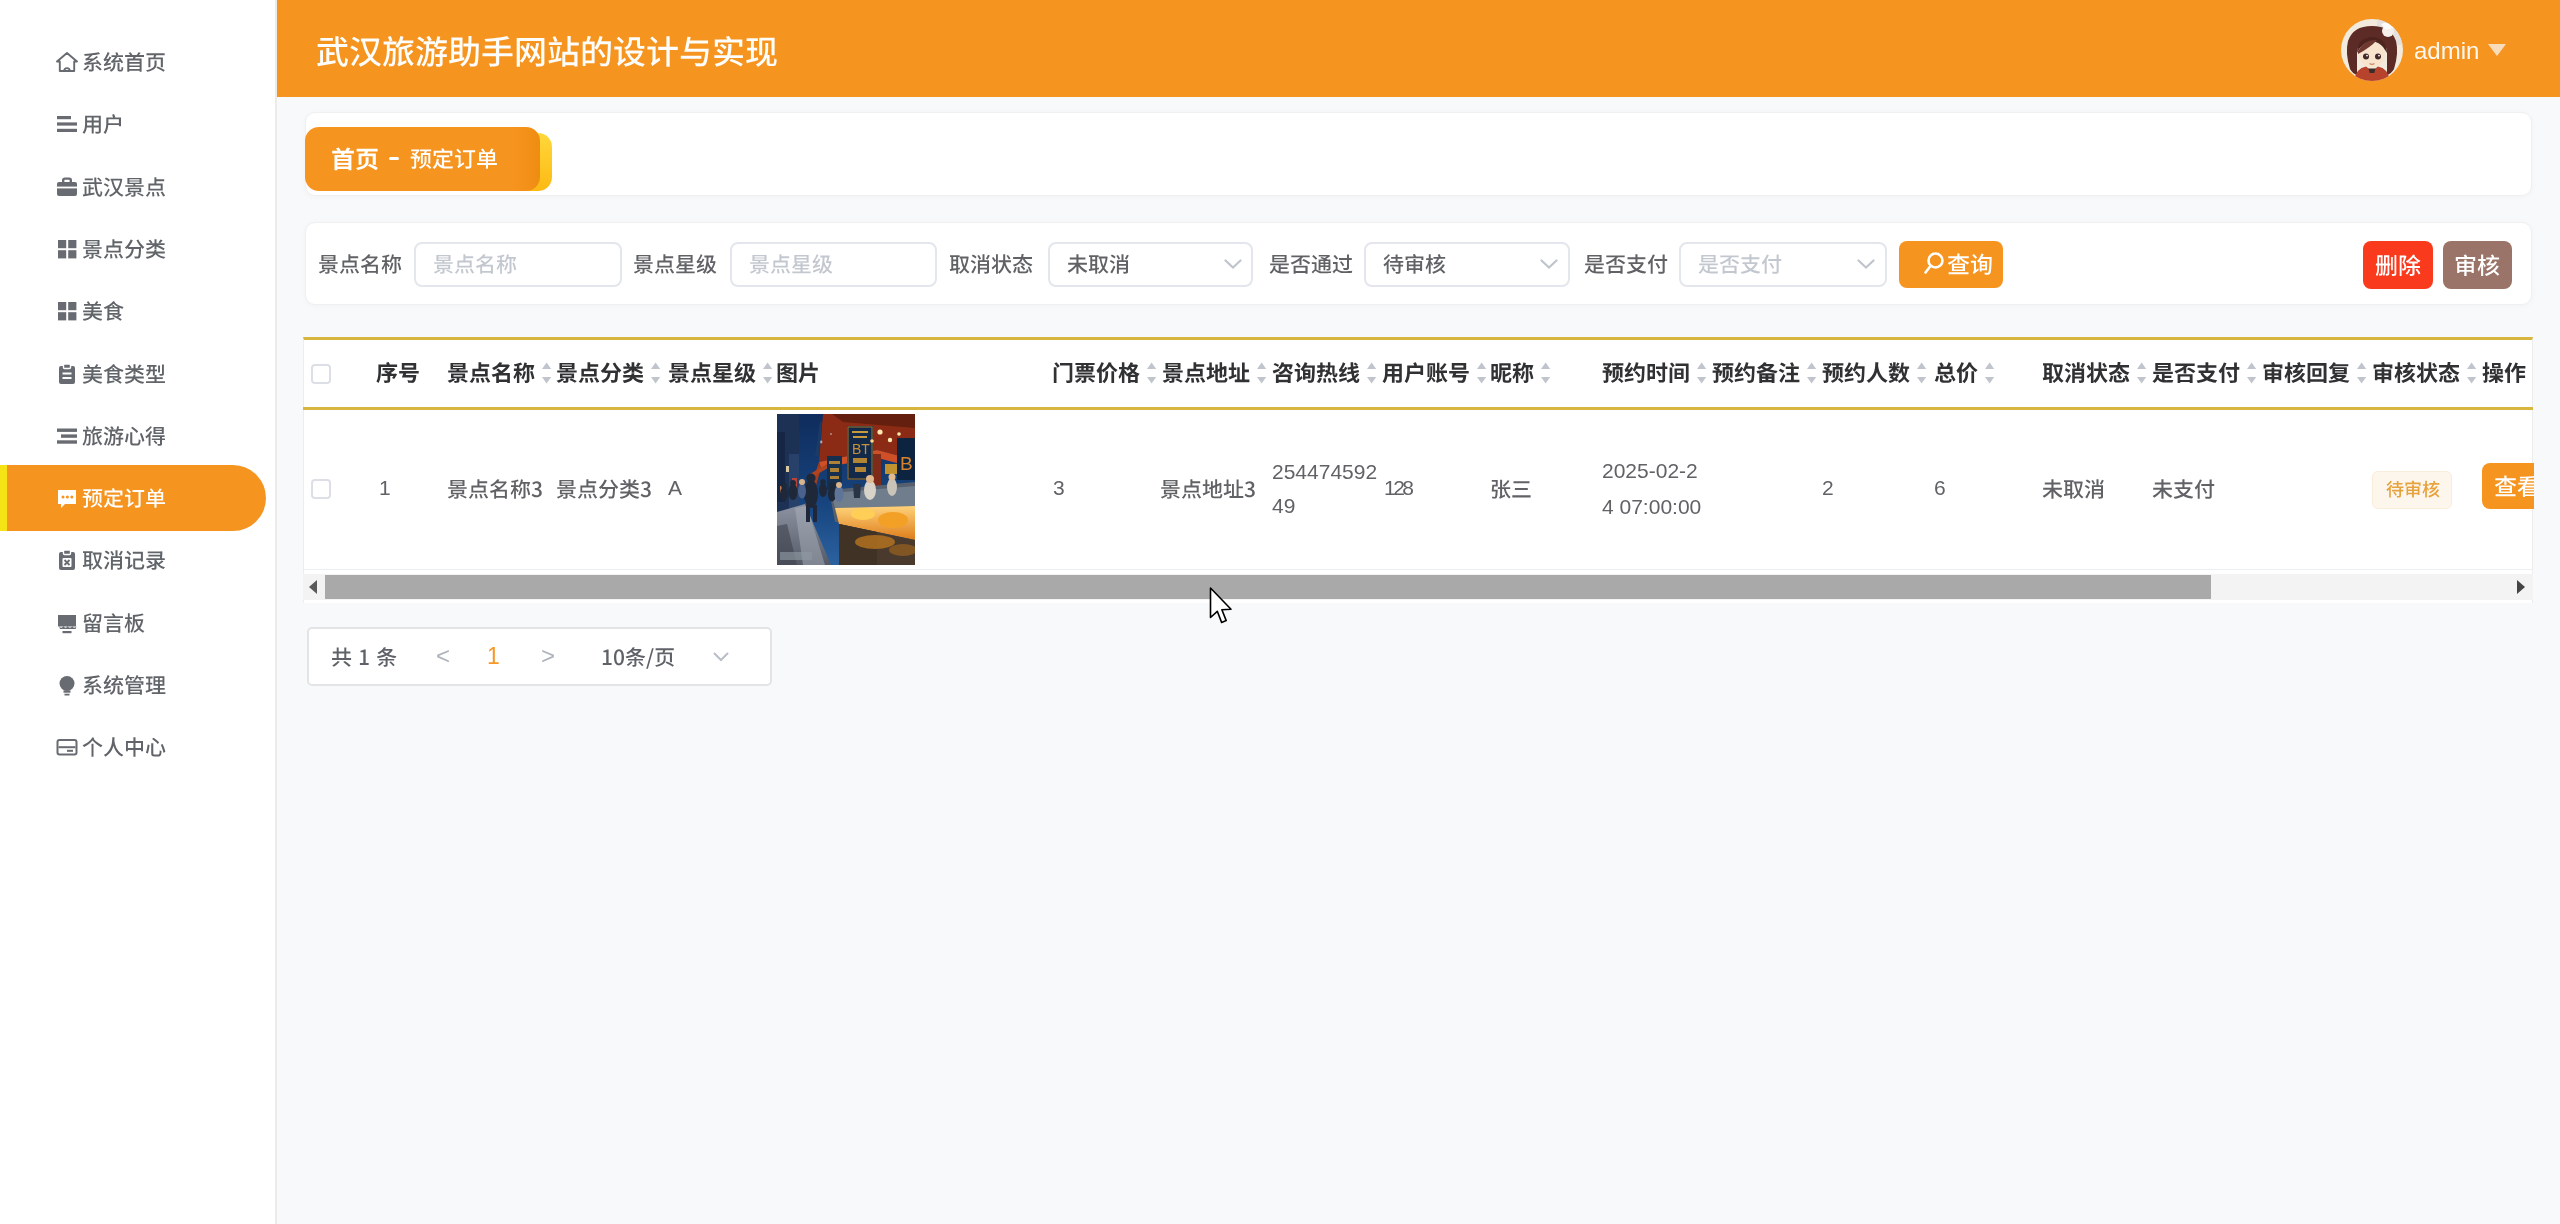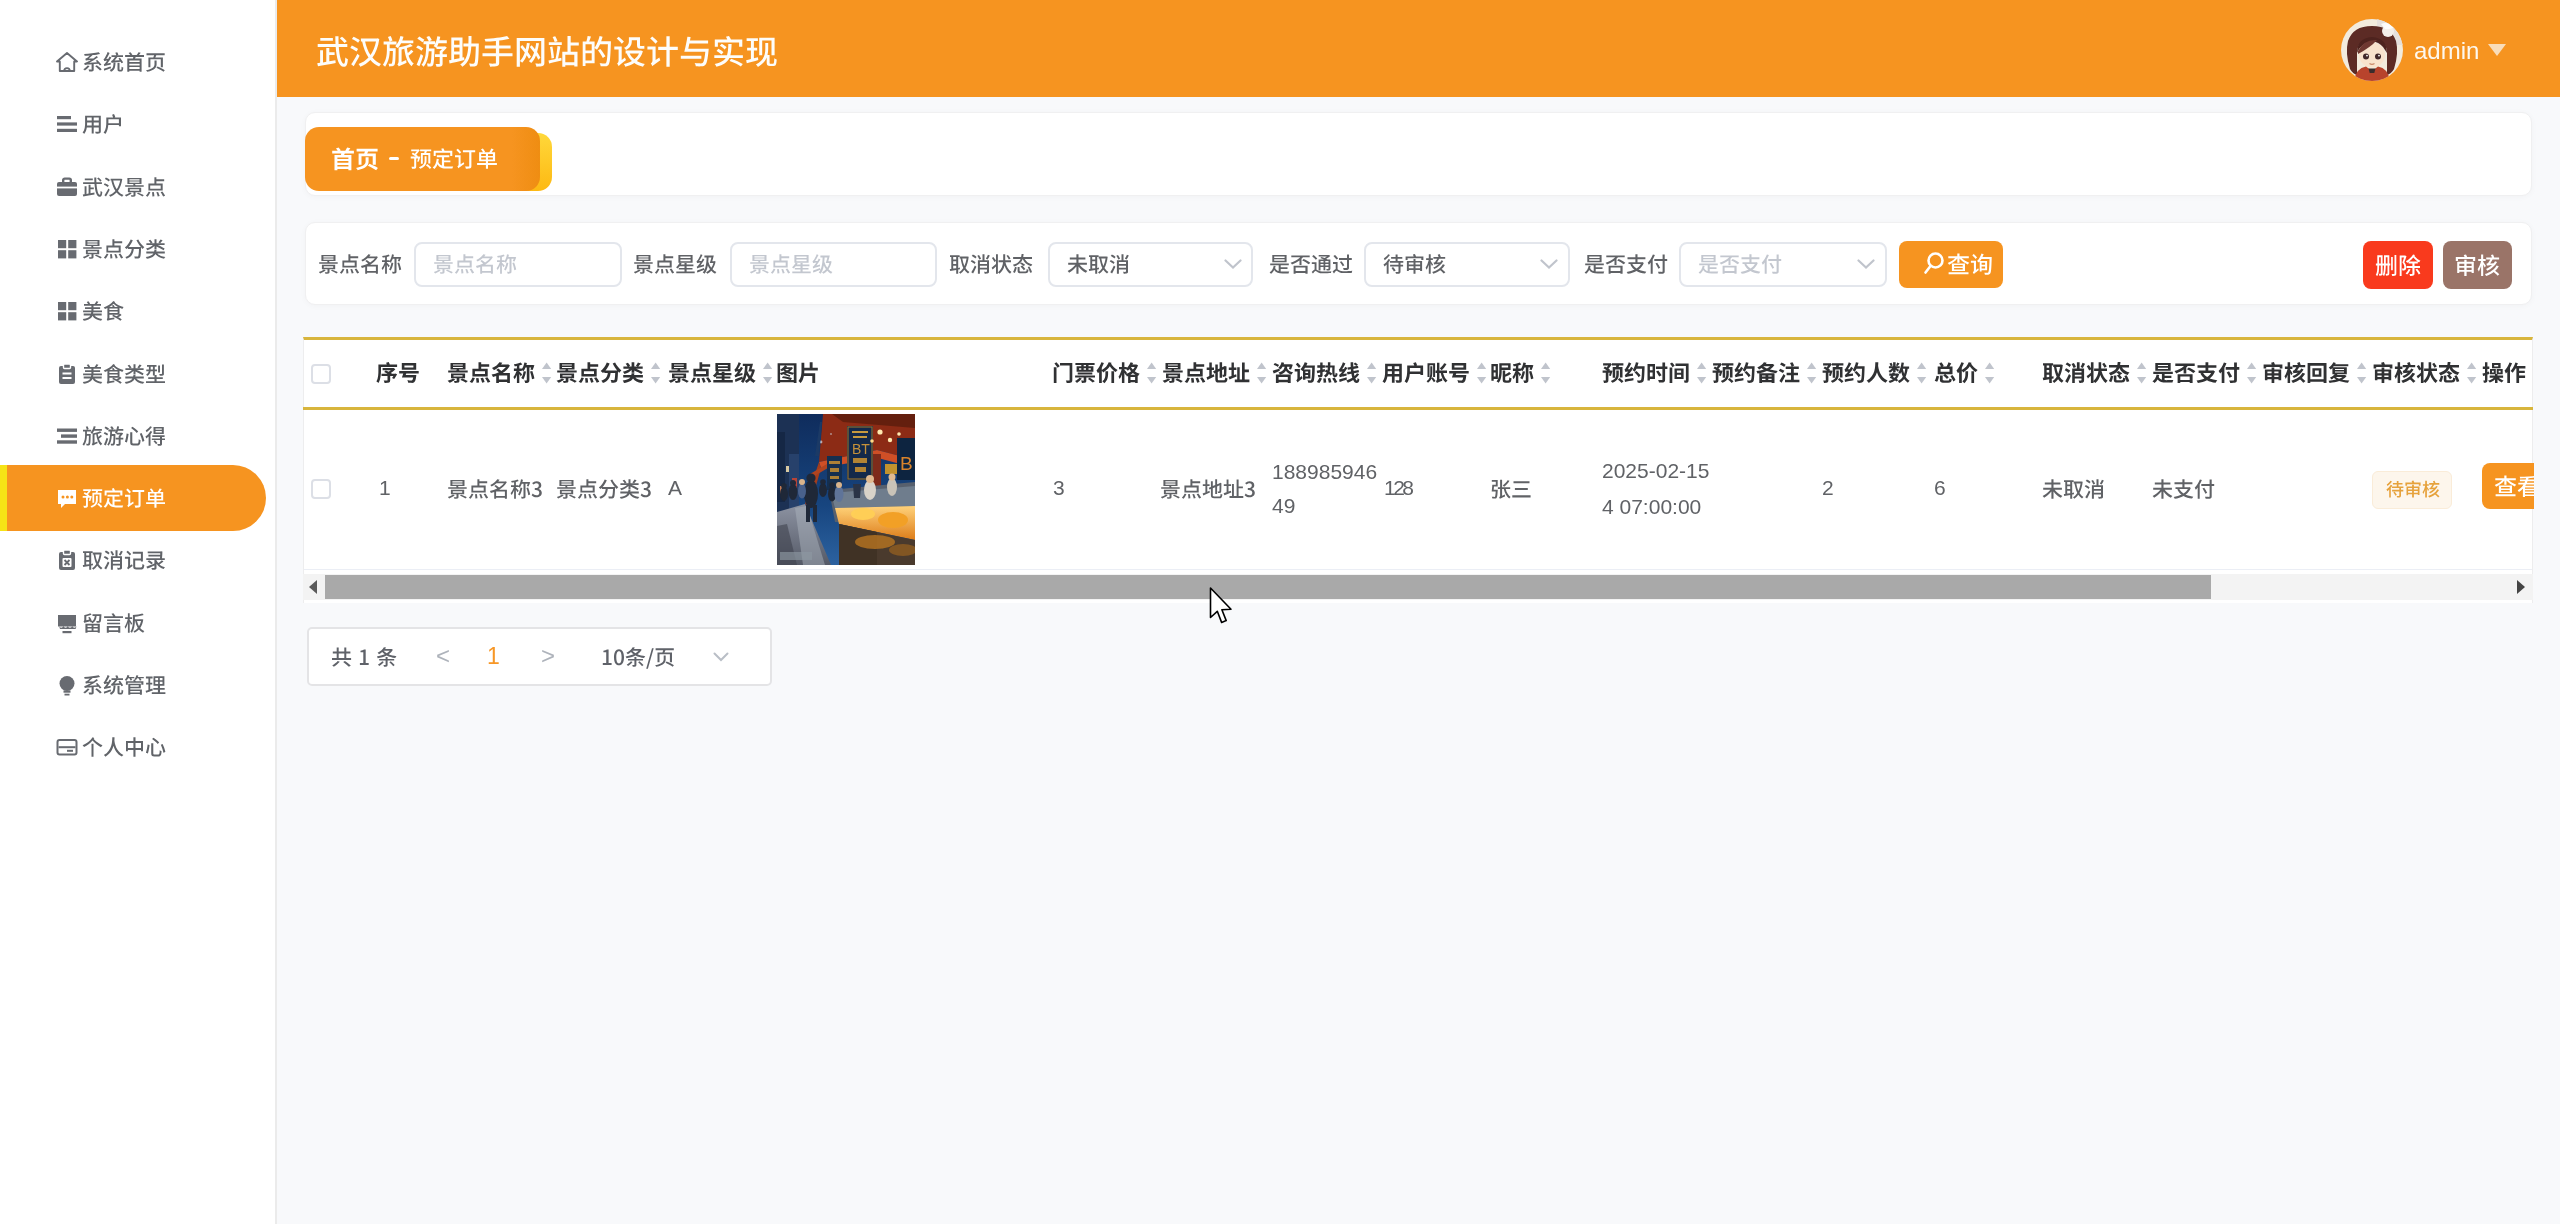--- a/index.html
+++ b/index.html
@@ -320,27 +320,27 @@
       <path d="M5.4 7.6H15.5V8.8H5.4ZM5.4 5.3H15.5V6.4H5.4ZM5.8 15.2H15.2V16.8H5.8ZM12.9 19.8C14.8 20.5 17.2 21.7 18.4 22.5L19.8 21.2C18.5 20.4 16 19.3 14.2 18.7ZM5.9 18.6C4.7 19.6 2.6 20.5 0.8 21C1.2 21.4 1.9 22.1 2.2 22.4C4.1 21.7 6.3 20.5 7.7 19.3ZM9 10.4C9.1 10.6 9.3 10.9 9.5 11.2H1.2V12.8H19.7V11.2H11.6C11.4 10.8 11.2 10.4 10.9 10.1H17.5V4H3.4V10.1H10.1ZM3.9 13.8V18.2H9.5V20.9C9.5 21.1 9.4 21.2 9.2 21.2C8.9 21.2 7.8 21.2 6.8 21.2C7 21.7 7.3 22.3 7.4 22.7C8.9 22.7 9.9 22.7 10.6 22.5C11.3 22.3 11.5 21.9 11.5 21V18.2H17.2V13.8Z M26.2 11.4H36.7V14.7H26.2ZM28 18.3C28.2 19.7 28.4 21.5 28.4 22.6L30.4 22.3C30.4 21.3 30.1 19.5 29.8 18.1ZM32.3 18.3C32.9 19.7 33.5 21.5 33.7 22.5L35.7 22C35.4 21 34.7 19.2 34.1 17.9ZM36.6 18.2C37.6 19.6 38.7 21.4 39.2 22.6L41.1 21.8C40.6 20.6 39.4 18.8 38.3 17.5ZM24.5 17.7C23.9 19.2 22.8 20.9 21.8 21.8L23.6 22.7C24.7 21.6 25.8 19.8 26.4 18.1ZM24.4 9.6V16.6H38.7V9.6H32.4V7.2H40.2V5.3H32.4V3.3H30.4V9.6Z M47.3 10.1C48.2 10.8 49.4 11.7 50.2 12.5C47.9 13.7 45.3 14.6 42.8 15.1C43.2 15.5 43.6 16.4 43.8 16.9C45 16.7 46.1 16.3 47.2 16V22.7H49.1V21.7H57.9V22.8H59.9V13.7H52.2C55.5 11.8 58.2 9.3 59.9 6.1L58.5 5.2L58.1 5.4H51.3C51.7 4.8 52.2 4.2 52.6 3.7L50.3 3.2C49.1 5.2 46.7 7.4 43.3 9C43.7 9.3 44.3 10.1 44.6 10.6C46.6 9.6 48.2 8.4 49.5 7.2H56.9C55.7 8.8 54 10.3 52.1 11.5C51.1 10.7 49.9 9.7 48.8 9ZM57.9 19.9H49.1V15.5H57.9Z M73.5 11.6C73 14.2 72.2 16.7 71.1 18.4C71.5 18.6 72.3 19.1 72.7 19.4C73.8 17.6 74.8 14.8 75.3 11.9ZM79.4 11.9C80.2 14.2 81.1 17.2 81.3 19.2L83.2 18.6C82.9 16.6 82 13.7 81.1 11.4ZM74 3.3C73.6 5.9 72.7 8.4 71.5 10.2V9.3H68.9V5.9C69.9 5.6 70.9 5.3 71.7 5L70.6 3.4C69 4.1 66.4 4.7 64.1 5.1C64.3 5.5 64.6 6.2 64.7 6.6C65.5 6.5 66.3 6.4 67.1 6.2V9.3H64V11.1H66.9C66.1 13.4 64.8 15.9 63.6 17.3C63.9 17.8 64.3 18.5 64.5 19.1C65.4 17.9 66.4 16.1 67.1 14.2V22.8H68.9V13.7C69.5 14.6 70.2 15.7 70.5 16.3L71.7 14.7C71.3 14.2 69.5 12.3 68.9 11.8V11.1H71.5V10.8C71.9 11.1 72.5 11.4 72.8 11.7C73.6 10.6 74.2 9.3 74.8 7.8H76.5V20.5C76.5 20.7 76.4 20.8 76.1 20.8C75.9 20.9 74.9 20.9 74 20.8C74.3 21.3 74.6 22.2 74.7 22.7C76 22.7 77 22.6 77.6 22.3C78.2 22 78.5 21.5 78.5 20.5V7.8H80.8C80.5 8.5 80.2 9.3 79.8 10L81.5 10.4C82.1 9.1 82.7 7.6 83.2 6.2L82 5.9L81.7 6H75.4C75.6 5.2 75.8 4.5 75.9 3.7Z M89.6 21.3C92.5 21.3 94.8 19.6 94.8 16.8C94.8 14.8 93.4 13.4 91.6 13V12.9C93.3 12.3 94.3 11 94.3 9.2C94.3 6.7 92.3 5.2 89.5 5.2C87.8 5.2 86.4 6 85.1 7.1L86.4 8.6C87.3 7.8 88.3 7.2 89.5 7.2C90.9 7.2 91.8 8 91.8 9.4C91.8 11 90.8 12.1 87.8 12.1V13.9C91.3 13.9 92.3 15 92.3 16.7C92.3 18.3 91.2 19.3 89.4 19.3C87.8 19.3 86.7 18.5 85.8 17.6L84.6 19.2C85.6 20.3 87.2 21.3 89.6 21.3Z" fill="#606266"></path>
     </svg>
 <svg class="t" style="left:556px;top:476.0px" width="98" height="29" viewBox="0 0 98 29">
       <path d="M5.4 7.6H15.5V8.8H5.4ZM5.4 5.3H15.5V6.4H5.4ZM5.8 15.2H15.2V16.8H5.8ZM12.9 19.8C14.8 20.5 17.2 21.7 18.4 22.5L19.8 21.2C18.5 20.4 16 19.3 14.2 18.7ZM5.9 18.6C4.7 19.6 2.6 20.5 0.8 21C1.2 21.4 1.9 22.1 2.2 22.4C4.1 21.7 6.3 20.5 7.7 19.3ZM9 10.4C9.1 10.6 9.3 10.9 9.5 11.2H1.2V12.8H19.7V11.2H11.6C11.4 10.8 11.2 10.4 10.9 10.1H17.5V4H3.4V10.1H10.1ZM3.9 13.8V18.2H9.5V20.9C9.5 21.1 9.4 21.2 9.2 21.2C8.9 21.2 7.8 21.2 6.8 21.2C7 21.7 7.3 22.3 7.4 22.7C8.9 22.7 9.9 22.7 10.6 22.5C11.3 22.3 11.5 21.9 11.5 21V18.2H17.2V13.8Z M26.2 11.4H36.7V14.7H26.2ZM28 18.3C28.2 19.7 28.4 21.5 28.4 22.6L30.4 22.3C30.4 21.3 30.1 19.5 29.8 18.1ZM32.3 18.3C32.9 19.7 33.5 21.5 33.7 22.5L35.7 22C35.4 21 34.7 19.2 34.1 17.9ZM36.6 18.2C37.6 19.6 38.7 21.4 39.2 22.6L41.1 21.8C40.6 20.6 39.4 18.8 38.3 17.5ZM24.5 17.7C23.9 19.2 22.8 20.9 21.8 21.8L23.6 22.7C24.7 21.6 25.8 19.8 26.4 18.1ZM24.4 9.6V16.6H38.7V9.6H32.4V7.2H40.2V5.3H32.4V3.3H30.4V9.6Z M56.3 3.6 54.4 4.3C55.6 6.7 57.2 9.2 58.9 11.1H46.6C48.2 9.2 49.7 6.8 50.8 4.2L48.7 3.6C47.4 6.8 45.3 9.8 42.8 11.5C43.3 11.9 44.1 12.7 44.5 13.1C45 12.7 45.5 12.2 46 11.7V13.1H49.7C49.3 16.4 48.2 19.5 43.3 21.1C43.7 21.5 44.3 22.3 44.5 22.8C49.9 20.9 51.3 17.2 51.8 13.1H57C56.8 17.9 56.5 19.9 56 20.4C55.8 20.6 55.6 20.6 55.2 20.6C54.7 20.6 53.4 20.6 52.2 20.5C52.5 21.1 52.8 21.9 52.8 22.5C54.1 22.6 55.4 22.6 56.1 22.5C56.8 22.4 57.4 22.2 57.8 21.7C58.6 20.8 58.8 18.4 59.1 12L59.2 11.3C59.7 11.9 60.2 12.5 60.7 12.9C61 12.4 61.8 11.6 62.3 11.2C60.1 9.5 57.6 6.4 56.3 3.6Z M78.5 3.6C78 4.5 77.1 5.8 76.4 6.6L78.1 7.2C78.8 6.5 79.7 5.3 80.6 4.2ZM66.6 4.5C67.5 5.3 68.3 6.5 68.7 7.3H64.4V9.1H70.9C69.2 10.7 66.6 12 64 12.6C64.4 13 65 13.7 65.2 14.2C68 13.4 70.6 11.9 72.5 10V13.1H74.5V10.4C77 11.6 80.1 13.2 81.7 14.2L82.6 12.5C81 11.6 78.2 10.2 75.7 9.1H82.6V7.3H74.5V3.3H72.5V7.3H69L70.6 6.6C70.2 5.7 69.2 4.5 68.3 3.7ZM72.5 13.5C72.4 14.3 72.3 14.9 72.1 15.6H64.3V17.4H71.4C70.3 19.1 68.2 20.3 63.8 20.9C64.2 21.4 64.7 22.2 64.8 22.8C70 21.9 72.3 20.3 73.5 17.9C75.2 20.6 78 22.1 82.1 22.7C82.3 22.2 82.9 21.3 83.3 20.9C79.6 20.5 76.9 19.4 75.3 17.4H82.8V15.6H74.3C74.4 14.9 74.5 14.2 74.6 13.5Z M89.6 21.3C92.5 21.3 94.8 19.6 94.8 16.8C94.8 14.8 93.4 13.4 91.6 13V12.9C93.3 12.3 94.3 11 94.3 9.2C94.3 6.7 92.3 5.2 89.5 5.2C87.8 5.2 86.4 6 85.1 7.1L86.4 8.6C87.3 7.8 88.3 7.2 89.5 7.2C90.9 7.2 91.8 8 91.8 9.4C91.8 11 90.8 12.1 87.8 12.1V13.9C91.3 13.9 92.3 15 92.3 16.7C92.3 18.3 91.2 19.3 89.4 19.3C87.8 19.3 86.7 18.5 85.8 17.6L84.6 19.2C85.6 20.3 87.2 21.3 89.6 21.3Z" fill="#606266"></path>
     </svg>
 <div class="num" style="left:668px;top:476px">A</div>
 <div class="num" style="left:1053px;top:476px">3</div>
 <svg class="t" style="left:1160px;top:476.0px" width="98" height="29" viewBox="0 0 98 29">
       <path d="M5.4 7.6H15.5V8.8H5.4ZM5.4 5.3H15.5V6.4H5.4ZM5.8 15.2H15.2V16.8H5.8ZM12.9 19.8C14.8 20.5 17.2 21.7 18.4 22.5L19.8 21.2C18.5 20.4 16 19.3 14.2 18.7ZM5.9 18.6C4.7 19.6 2.6 20.5 0.8 21C1.2 21.4 1.9 22.1 2.2 22.4C4.1 21.7 6.3 20.5 7.7 19.3ZM9 10.4C9.1 10.6 9.3 10.9 9.5 11.2H1.2V12.8H19.7V11.2H11.6C11.4 10.8 11.2 10.4 10.9 10.1H17.5V4H3.4V10.1H10.1ZM3.9 13.8V18.2H9.5V20.9C9.5 21.1 9.4 21.2 9.2 21.2C8.9 21.2 7.8 21.2 6.8 21.2C7 21.7 7.3 22.3 7.4 22.7C8.9 22.7 9.9 22.7 10.6 22.5C11.3 22.3 11.5 21.9 11.5 21V18.2H17.2V13.8Z M26.2 11.4H36.7V14.7H26.2ZM28 18.3C28.2 19.7 28.4 21.5 28.4 22.6L30.4 22.3C30.4 21.3 30.1 19.5 29.8 18.1ZM32.3 18.3C32.9 19.7 33.5 21.5 33.7 22.5L35.7 22C35.4 21 34.7 19.2 34.1 17.9ZM36.6 18.2C37.6 19.6 38.7 21.4 39.2 22.6L41.1 21.8C40.6 20.6 39.4 18.8 38.3 17.5ZM24.5 17.7C23.9 19.2 22.8 20.9 21.8 21.8L23.6 22.7C24.7 21.6 25.8 19.8 26.4 18.1ZM24.4 9.6V16.6H38.7V9.6H32.4V7.2H40.2V5.3H32.4V3.3H30.4V9.6Z M50.9 5.3V10.9L48.7 11.8L49.5 13.6L50.9 13V19.1C50.9 21.7 51.7 22.3 54.3 22.3C54.9 22.3 58.5 22.3 59.2 22.3C61.5 22.3 62.1 21.4 62.4 18.4C61.8 18.3 61.1 18 60.6 17.7C60.5 20 60.2 20.5 59.1 20.5C58.3 20.5 55.1 20.5 54.4 20.5C53 20.5 52.8 20.3 52.8 19.1V12.2L55.2 11.2V18H57.1V10.4L59.5 9.3C59.5 12.5 59.5 14.5 59.4 14.9C59.3 15.4 59.1 15.4 58.8 15.4C58.6 15.4 58 15.4 57.6 15.4C57.8 15.8 58 16.6 58 17.1C58.7 17.1 59.5 17.1 60.1 16.9C60.8 16.7 61.1 16.2 61.2 15.4C61.3 14.5 61.4 11.6 61.4 7.6L61.5 7.3L60.1 6.8L59.7 7.1L59.3 7.4L57.1 8.3V3.3H55.2V9.1L52.8 10.1V5.3ZM42.6 17.6 43.4 19.6C45.3 18.8 47.7 17.6 49.9 16.6L49.5 14.8L47.3 15.7V10.1H49.6V8.3H47.3V3.5H45.4V8.3H42.8V10.1H45.4V16.5C44.3 16.9 43.4 17.3 42.6 17.6Z M72 7.9V20.1H69.5V22H83.3V20.1H78.6V12.3H82.9V10.4H78.6V3.4H76.6V20.1H73.9V7.9ZM63.6 17.3 64.4 19.3C66.3 18.5 68.9 17.4 71.3 16.4L70.9 14.7L68.5 15.6V10.1H71.1V8.3H68.5V3.5H66.6V8.3H63.8V10.1H66.6V16.3C65.5 16.7 64.4 17.1 63.6 17.3Z M89.6 21.3C92.5 21.3 94.8 19.6 94.8 16.8C94.8 14.8 93.4 13.4 91.6 13V12.9C93.3 12.3 94.3 11 94.3 9.2C94.3 6.7 92.3 5.2 89.5 5.2C87.8 5.2 86.4 6 85.1 7.1L86.4 8.6C87.3 7.8 88.3 7.2 89.5 7.2C90.9 7.2 91.8 8 91.8 9.4C91.8 11 90.8 12.1 87.8 12.1V13.9C91.3 13.9 92.3 15 92.3 16.7C92.3 18.3 91.2 19.3 89.4 19.3C87.8 19.3 86.7 18.5 85.8 17.6L84.6 19.2C85.6 20.3 87.2 21.3 89.6 21.3Z" fill="#606266"></path>
     </svg>
-<div class="num" style="left:1272px;top:460px">188985946</div>
+<div class="num" style="left:1272px;top:460px">254474592</div>
 <div class="num" style="left:1272px;top:494px">49</div>
 <div class="num" style="left:1384px;top:476px;letter-spacing:-2.5px">128</div>
 <svg class="t" style="left:1490px;top:476.0px" width="44" height="29" viewBox="0 0 44 29">
       <path d="M17.6 4.2C16.5 6.2 14.6 8.1 12.7 9.4C13.1 9.7 13.9 10.4 14.2 10.7C16.2 9.3 18.2 7.1 19.5 4.7ZM2.3 8.7C2.2 10.9 1.9 13.7 1.7 15.5H2.7L5.7 15.5C5.5 19 5.3 20.3 4.9 20.7C4.7 20.9 4.5 20.9 4.2 20.9C3.8 20.9 2.8 20.9 1.8 20.8C2.1 21.3 2.3 22.1 2.4 22.6C3.4 22.6 4.5 22.6 5.1 22.6C5.8 22.5 6.2 22.3 6.6 21.9C7.2 21.2 7.5 19.3 7.7 14.5C7.8 14.3 7.8 13.8 7.8 13.8H3.7L4 10.6H7.7V4H1.8V5.8H5.8V8.7ZM9.9 22.9C10.3 22.5 10.9 22.2 15 20.5C15 20.1 14.9 19.2 14.9 18.6L12.1 19.7V13.1H13.8C14.8 17.2 16.5 20.6 19.2 22.4C19.5 21.9 20.1 21.2 20.6 20.9C18.2 19.4 16.6 16.5 15.7 13.1H20.2V11.2H12.1V3.7H10.1V11.2H7.9V13.1H10.1V19.7C10.1 20.5 9.5 21 9.1 21.2C9.4 21.6 9.8 22.4 9.9 22.9Z M23.5 5.3V7.3H39.5V5.3ZM24.9 12.1V14.1H37.8V12.1ZM22.3 19.3V21.4H40.6V19.3Z" fill="#606266"></path>
     </svg>
-<div class="num" style="left:1602px;top:459px">2025-02-15</div>
+<div class="num" style="left:1602px;top:459px">2025-02-2</div>
 <div class="num" style="left:1602px;top:495px">4 07:00:00</div>
 <div class="num" style="left:1822px;top:476px">2</div>
 <div class="num" style="left:1934px;top:476px">6</div>
 <svg class="t" style="left:2042px;top:476.0px" width="65" height="29" viewBox="0 0 65 29">
       <path d="M9.4 3.3V6.6H2.8V8.6H9.4V11.8H1.2V13.8H8.4C6.5 16.3 3.5 18.8 0.6 20C1.1 20.4 1.7 21.2 2.1 21.7C4.7 20.3 7.4 18 9.4 15.5V22.8H11.5V15.4C13.5 18 16.3 20.4 18.9 21.7C19.3 21.2 19.9 20.4 20.4 20C17.5 18.8 14.4 16.3 12.6 13.8H19.9V11.8H11.5V8.6H18.4V6.6H11.5V3.3Z M38.6 7.4C38.1 10.2 37.4 12.7 36.4 14.9C35.4 12.7 34.8 10.2 34.3 7.4ZM31.7 5.6V7.4H32.5C33.2 11 34 14.2 35.3 16.9C34.1 18.8 32.7 20.3 31 21.3C31.5 21.6 32 22.3 32.3 22.8C33.8 21.8 35.2 20.4 36.3 18.8C37.3 20.3 38.6 21.6 40 22.6C40.4 22.1 41 21.4 41.4 21.1C39.8 20.1 38.5 18.7 37.5 17C39 14.1 40.2 10.4 40.7 5.8L39.4 5.5L39.1 5.6ZM21.8 18.1 22.2 20 28.2 19V22.7H30.2V18.6L32 18.3L31.9 16.6L30.2 16.9V6H31.6V4.2H22V6H23.3V17.9ZM25.2 6H28.2V8.6H25.2ZM25.2 10.3H28.2V13H25.2ZM25.2 14.7H28.2V17.2L25.2 17.6Z M59.9 3.8C59.5 5.1 58.5 6.7 57.9 7.8L59.6 8.5C60.3 7.5 61.1 6 61.8 4.5ZM49.3 4.7C50.2 5.9 51 7.6 51.3 8.6L53.1 7.8C52.8 6.7 51.8 5.1 51 3.9ZM43.7 4.9C45 5.5 46.6 6.6 47.3 7.4L48.6 5.9C47.8 5.1 46.2 4.1 44.9 3.5ZM42.7 10.5C44 11.1 45.7 12.2 46.5 13L47.6 11.4C46.8 10.7 45.1 9.7 43.8 9.1ZM43.3 21.3 45.1 22.6C46.2 20.6 47.4 18 48.4 15.8L46.9 14.6C45.8 17 44.4 19.7 43.3 21.3ZM51.9 14.7H59V16.7H51.9ZM51.9 13V11.1H59V13ZM54.5 3.3V9.2H49.9V22.7H51.9V18.4H59V20.4C59 20.7 58.9 20.8 58.6 20.8C58.3 20.9 57.2 20.9 56.1 20.8C56.3 21.3 56.6 22.2 56.7 22.7C58.3 22.7 59.4 22.7 60.1 22.3C60.8 22 61 21.5 61 20.5V9.2H56.5V3.3Z" fill="#606266"></path>
     </svg>
 <svg class="t" style="left:2152px;top:476.0px" width="65" height="29" viewBox="0 0 65 29">
       <path d="M9.4 3.3V6.6H2.8V8.6H9.4V11.8H1.2V13.8H8.4C6.5 16.3 3.5 18.8 0.6 20C1.1 20.4 1.7 21.2 2.1 21.7C4.7 20.3 7.4 18 9.4 15.5V22.8H11.5V15.4C13.5 18 16.3 20.4 18.9 21.7C19.3 21.2 19.9 20.4 20.4 20C17.5 18.8 14.4 16.3 12.6 13.8H19.9V11.8H11.5V8.6H18.4V6.6H11.5V3.3Z M30.4 3.3V6.3H22.5V8.3H30.4V11.2H23.5V13.1H26L25.3 13.4C26.4 15.5 27.8 17.3 29.6 18.6C27.3 19.7 24.5 20.4 21.6 20.9C22 21.3 22.5 22.2 22.7 22.8C25.9 22.2 28.9 21.3 31.5 19.9C33.8 21.3 36.7 22.2 40 22.6C40.3 22.1 40.9 21.2 41.3 20.7C38.3 20.3 35.7 19.7 33.5 18.6C35.8 17 37.7 14.8 38.8 11.9L37.4 11.1L37.1 11.2H32.5V8.3H40.4V6.3H32.5V3.3ZM27.3 13.1H35.9C34.9 15 33.4 16.4 31.6 17.6C29.8 16.4 28.3 14.9 27.3 13.1Z M50.5 12.6C51.5 14.3 52.8 16.5 53.4 17.8L55.2 16.8C54.6 15.5 53.2 13.4 52.2 11.8ZM57.6 3.5V7.9H49.3V9.9H57.6V20.2C57.6 20.7 57.4 20.8 56.9 20.9C56.4 20.9 54.6 20.9 52.9 20.8C53.2 21.4 53.6 22.2 53.7 22.8C56 22.8 57.5 22.8 58.4 22.5C59.3 22.2 59.7 21.6 59.7 20.2V9.9H62.2V7.9H59.7V3.5ZM47.9 3.4C46.7 6.6 44.8 9.7 42.7 11.7C43 12.2 43.7 13.3 43.9 13.8C44.5 13.1 45.1 12.4 45.7 11.6V22.7H47.7V8.5C48.6 7.1 49.3 5.5 49.9 4Z" fill="#606266"></path>
     </svg>
 <div class="abs" style="left:2372px;top:471px;width:80px;height:38px;background:#fdf6ec;border:1px solid #faecd8;border-radius:6px"></div>

